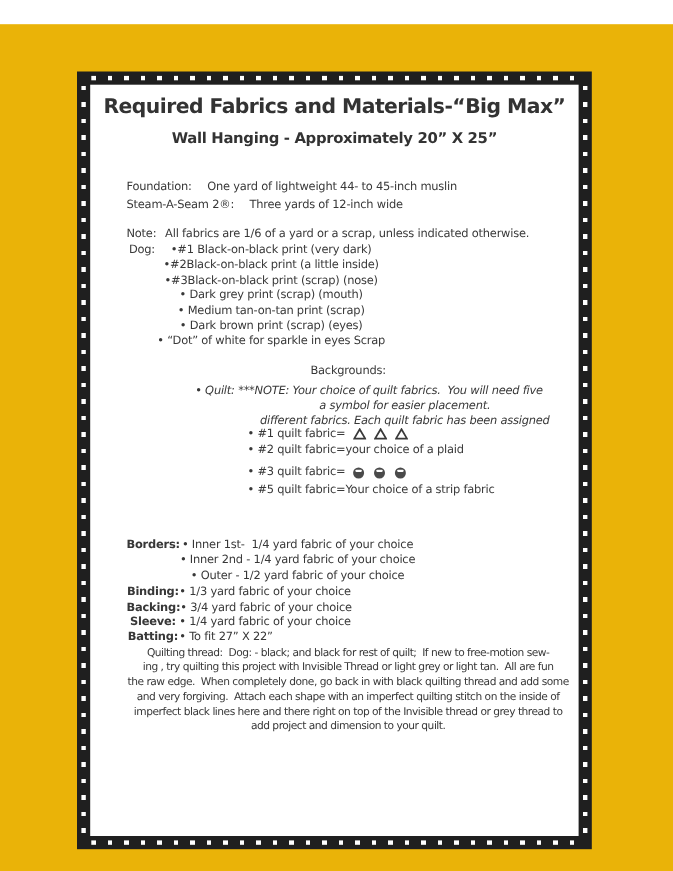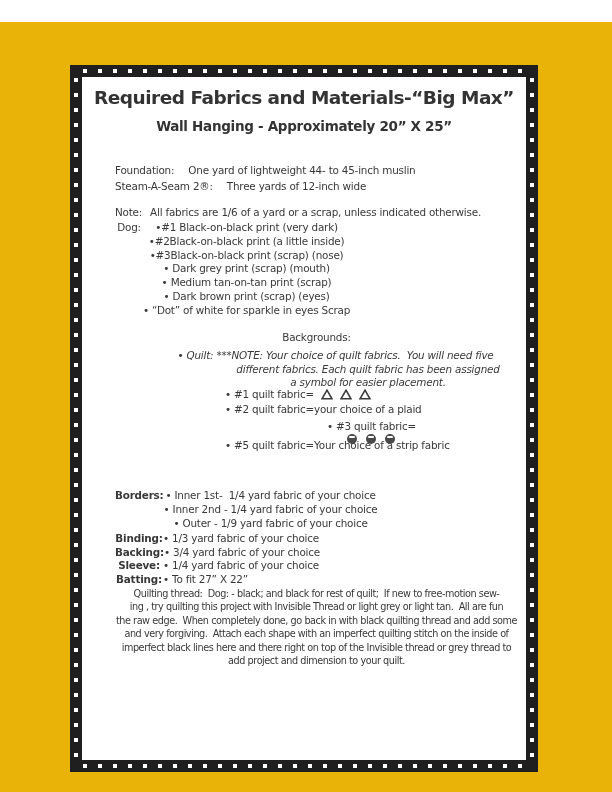--- a/index.html
+++ b/index.html
@@ -40,21 +40,21 @@
   .note{top:129px;}
   .dog{top:144px;}
   .bgs-label{top:254px;}
   .quiltnote{top:272px;font-style:italic;}
   .quiltnote .q1{padding-left:38px;line-height:13.6px;}
   .quiltnote .q2{padding-left:103px;line-height:13.6px;}
   .fabrics{top:309px;}
   .fab-row{padding-left:110px;display:flex;align-items:center;}
   .fab-row.r1{height:17px;}
   .fab-row.r2{height:14px;margin-bottom:3px;}
-  .fab-row.r3{height:19px;flex-direction:column;}
+  .fab-row.r3{height:19px;}
   .fab-row.r4{height:17px;}
   .fab-row.r5{height:14px;}
   .syms{display:inline-flex;align-items:center;margin-left:7px;}
   .sym-tri{margin-right:7px;display:block;}
   .sym-dot-filled{display:inline-block;width:10px;height:10px;border-radius:50%;
     background:#4a4a4a;position:relative;margin-right:9px;}
   .sym-dot-filled::after{content:"";position:absolute;left:2px;right:2px;top:2px;height:2px;
     background:#fff;border-radius:1px;}
   .sym-dot-open{display:inline-block;width:7px;height:7px;border-radius:50%;
     border:1.7px solid #3a3a3a;background:#fff;margin-right:9px;}
@@ -111,22 +111,22 @@
           <div data-bind="dog.items.5">• Dark brown print (scrap) (eyes)</div>
           <div data-bind="dog.items.6">• “Dot” of white for sparkle in eyes Scrap</div>
         </div>
       </div>
     </div>
 
     <div class="blk bgs-label body-txt" data-bind="backgrounds.label">Backgrounds:</div>
 
     <div class="blk quiltnote body-txt">
       <div class="q1" data-bind="backgrounds.quilt_note_lines.0">• Quilt: ***NOTE: Your choice of quilt fabrics.  You will need five</div>
+      <div class="q2" data-bind="backgrounds.quilt_note_lines.2">a symbol for easier placement.</div>
       <div class="q2" data-bind="backgrounds.quilt_note_lines.1">different fabrics. Each quilt fabric has been assigned</div>
-      <div class="q2" data-bind="backgrounds.quilt_note_lines.2">a symbol for easier placement.</div>
     </div>
 
     <div class="blk fabrics body-txt">
       <div class="fab-row r1">
         <span data-bind="backgrounds.fabrics.0.text">• #1 quilt fabric=</span>
         <span class="syms">
           <svg class="sym-tri" width="12" height="11" viewBox="0 0 12 11">
               <path d="M6 1.2 L11 9.8 H1 Z" fill="none" stroke="#3a3a3a" stroke-width="1.6"></path>
             </svg>
           <svg class="sym-tri" width="12" height="11" viewBox="0 0 12 11">
@@ -152,21 +152,21 @@
         <span data-bind="backgrounds.fabrics.4.text">• #5 quilt fabric=Your choice of a strip fabric</span>
       </div>
     </div>
 
     <div class="blk borders body-txt">
       <div class="row">
         <span class="lbl w-sec" data-bind="borders.label">Borders:</span>
         <div class="stack">
           <div data-bind="borders.items.0">• Inner 1st-  1/4 yard fabric of your choice</div>
           <div data-bind="borders.items.1">• Inner 2nd - 1/4 yard fabric of your choice</div>
-          <div data-bind="borders.items.2">• Outer - 1/9 yard fabric of your choice</div>
+          <div data-bind="borders.items.2">• Outer - 1/2 yard fabric of your choice</div>
         </div>
       </div>
     </div>
 
     <div class="blk supplies body-txt">
       <div class="row">
         <span class="lbl w-sec" data-bind="supplies.0.label">Binding:</span>
         <span data-bind="supplies.0.text">• 1/3 yard fabric of your choice</span>
       </div>
       <div class="row">

